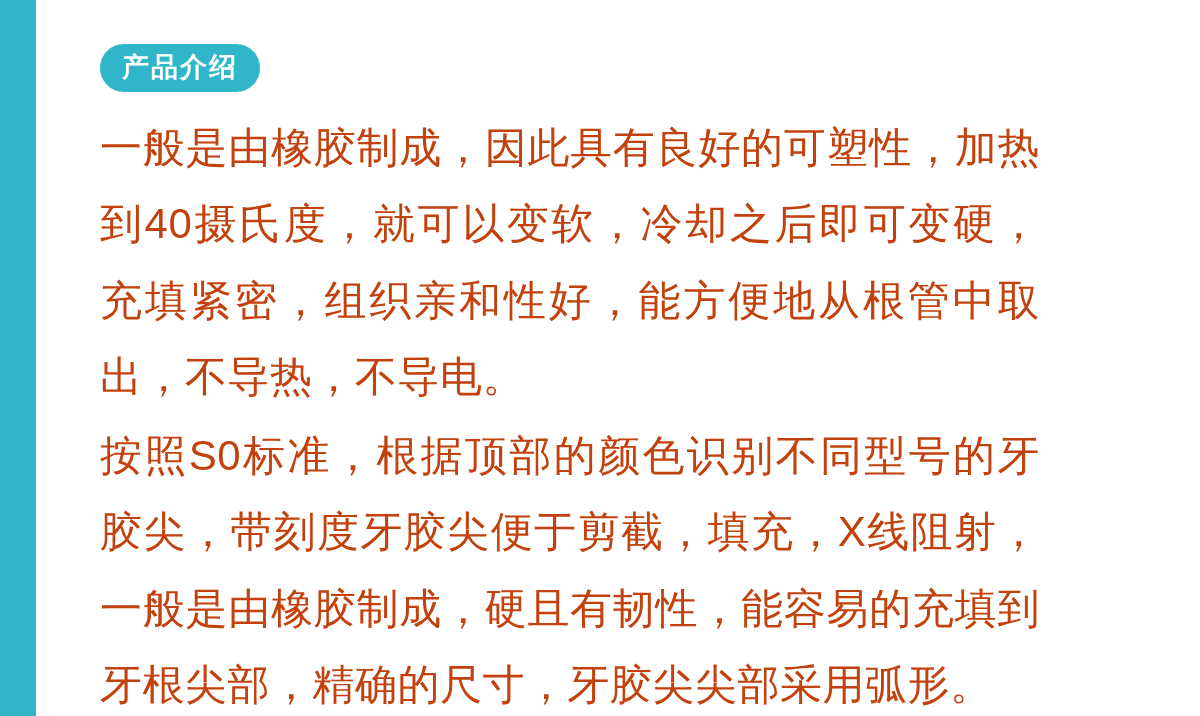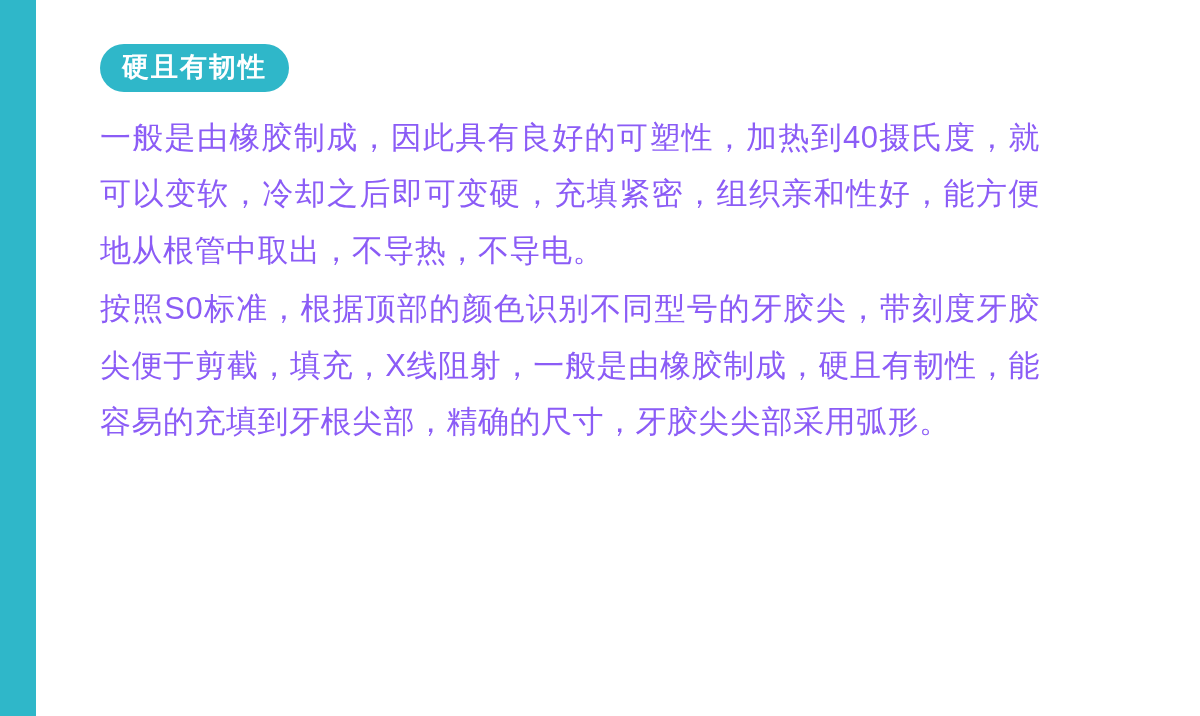--- a/index.html
+++ b/index.html
@@ -47,37 +47,37 @@
     color: #ffffff;
     font-size: 27px;
     font-weight: bold;
     letter-spacing: 2px;
     padding: 10px 22px 11px 22px;
     border-radius: 26px;
     line-height: 1;
     margin-bottom: 18px;
   }
   .body-text {
-    color: #8b5cf6;
-    font-size: 31px;
+    color: #c2410c;
+    font-size: 42px;
     line-height: 1.82;
     letter-spacing: 0.5px;
     text-align: justify;
     text-justify: inter-ideograph;
     margin: 0;
     max-width: 940px;
   }
   .body-text + .body-text {
     margin-top: 2px;
   }
 </style>
 </head>
 <body>
 
 <div class="page">
   <div class="left-bar"></div>
   <div class="gutter"></div>
   <div class="content">
-    <div class="section-badge">硬且有韧性</div>
+    <div class="section-badge">产品介绍</div>
     <p class="body-text">一般是由橡胶制成，因此具有良好的可塑性，加热到40摄氏度，就可以变软，冷却之后即可变硬，充填紧密，组织亲和性好，能方便地从根管中取出，不导热，不导电。</p>
     <p class="body-text">按照S0标准，根据顶部的颜色识别不同型号的牙胶尖，带刻度牙胶尖便于剪截，填充，X线阻射，一般是由橡胶制成，硬且有韧性，能容易的充填到牙根尖部，精确的尺寸，牙胶尖尖部采用弧形。</p>
   </div>
 </div>
 
 </body></html>

